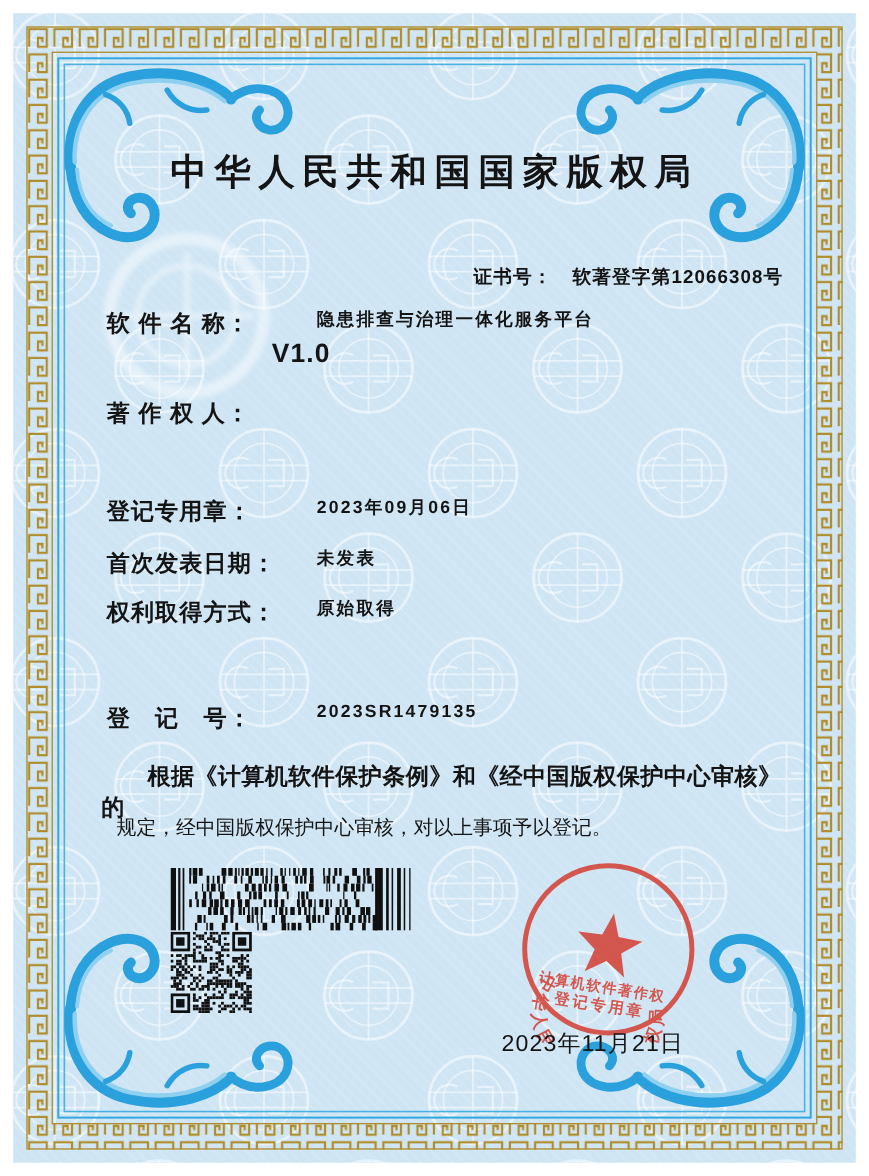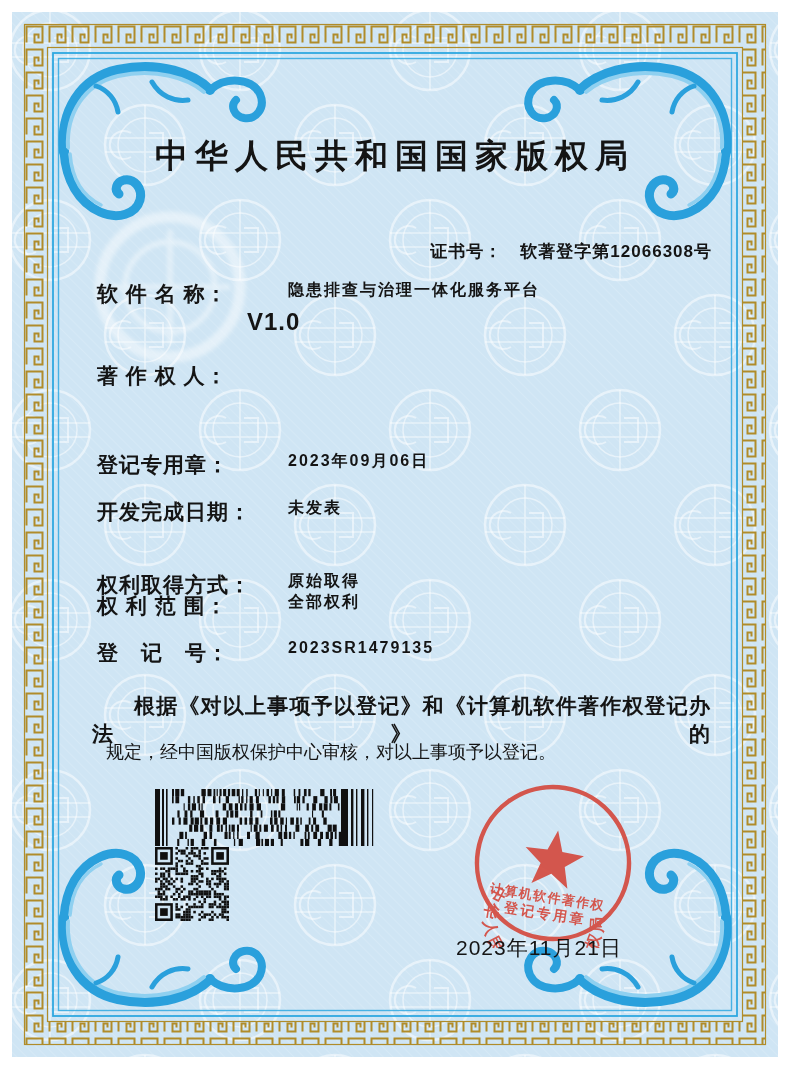--- a/index.html
+++ b/index.html
@@ -120,40 +120,36 @@
   <div class="frow" style="top:362px">
     <span class="flabel">著 作 权 人：</span>
   </div>
 
   <div class="frow" style="top:451px">
     <span class="flabel">登记专用章：</span>
     <span class="fvalue">2023年09月06日</span>
   </div>
 
   <div class="frow" style="top:498px">
-    <span class="flabel">开发完成日期：</span>
+    <span class="flabel">首次发表日期：</span>
     <span class="fvalue">未发表</span>
   </div>
 
-  <div class="frow" style="top:571px">
+  <div class="frow" style="top:543px">
     <span class="flabel">权利取得方式：</span>
     <span class="fvalue">原始取得</span>
   </div>
 
-  <div class="frow" style="top:592px">
-    <span class="flabel">权 利 范 围：</span>
-    <span class="fvalue">全部权利</span>
-  </div>
 
   <div class="frow" style="top:639px">
     <span class="flabel">登　记　号：</span>
     <span class="fvalue">2023SR1479135</span>
   </div>
 
-  <div class="layer stmt1">根据《对以上事项予以登记》和《计算机软件著作权登记办法》的</div>
+  <div class="layer stmt1">根据《计算机软件保护条例》和《经中国版权保护中心审核》的</div>
   <div class="layer stmt2">规定，经中国版权保护中心审核，对以上事项予以登记。</div>
 
   <svg class="barcode" id="barcode-svg" viewBox="0 0 222 57" fill="#101010">
       <rect x="0" y="0" width="5" height="57"></rect>
       <rect x="7" y="0" width="2" height="57"></rect>
       <rect x="11" y="0" width="1.6" height="57"></rect>
       <rect x="17.0" y="0.0" width="2.0" height="7.2"></rect>
       <rect x="20.2" y="0.0" width="4.2" height="7.2"></rect>
       <rect x="25.8" y="0.0" width="3.4" height="7.2"></rect>
       <rect x="46.4" y="0.0" width="4.4" height="7.2"></rect>

